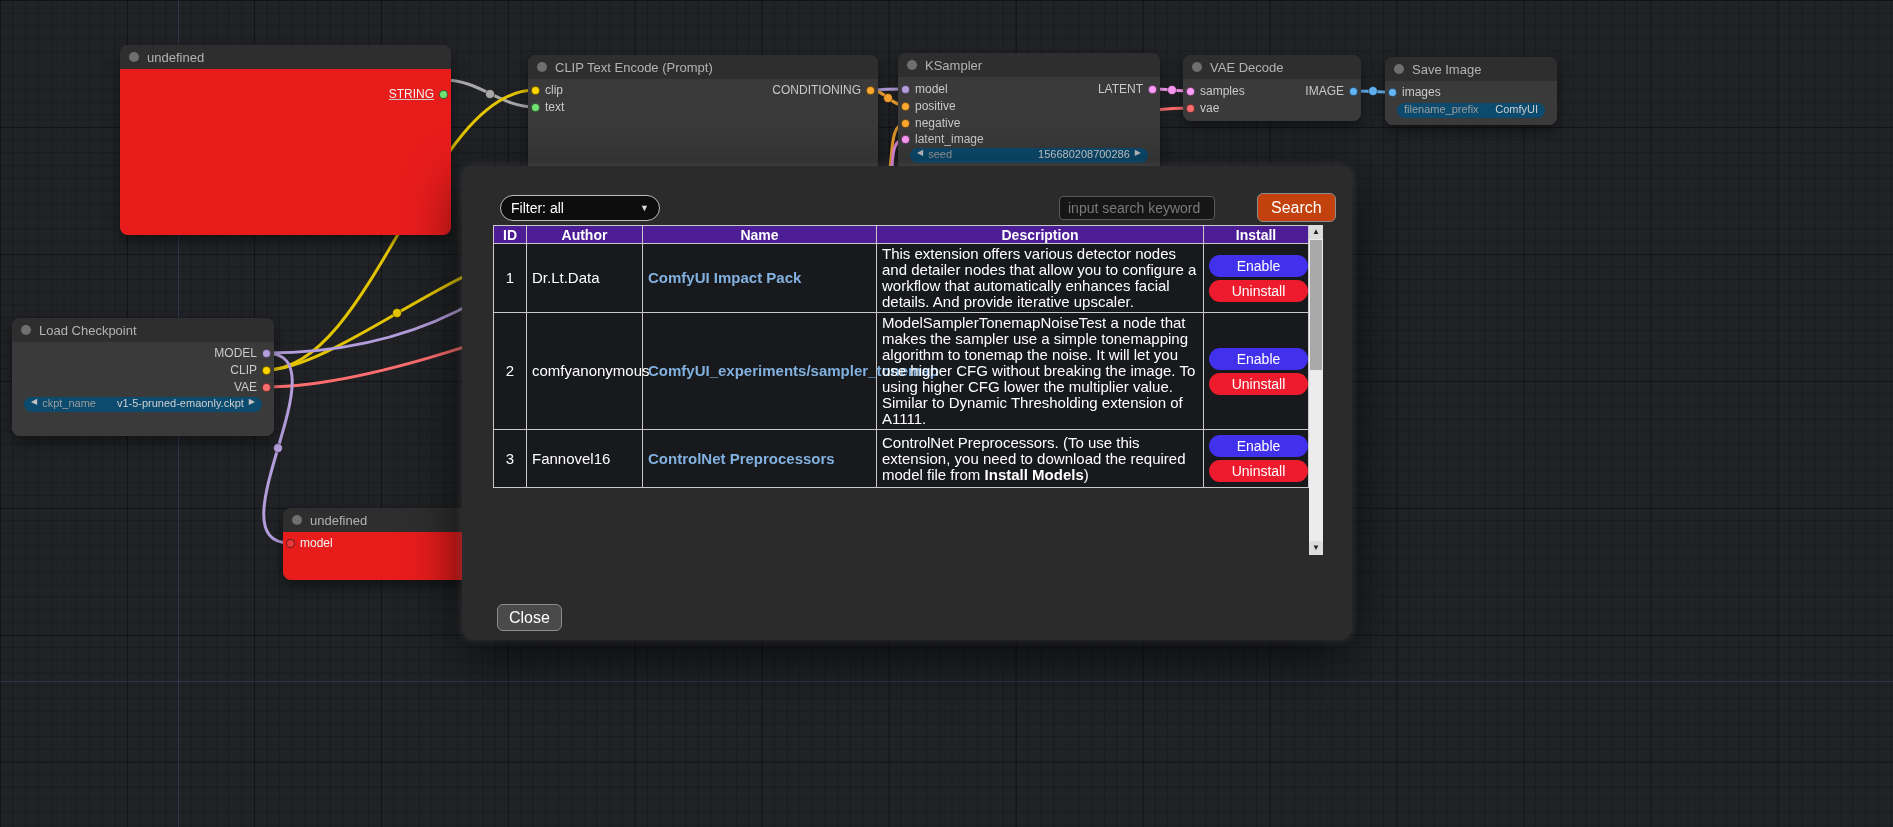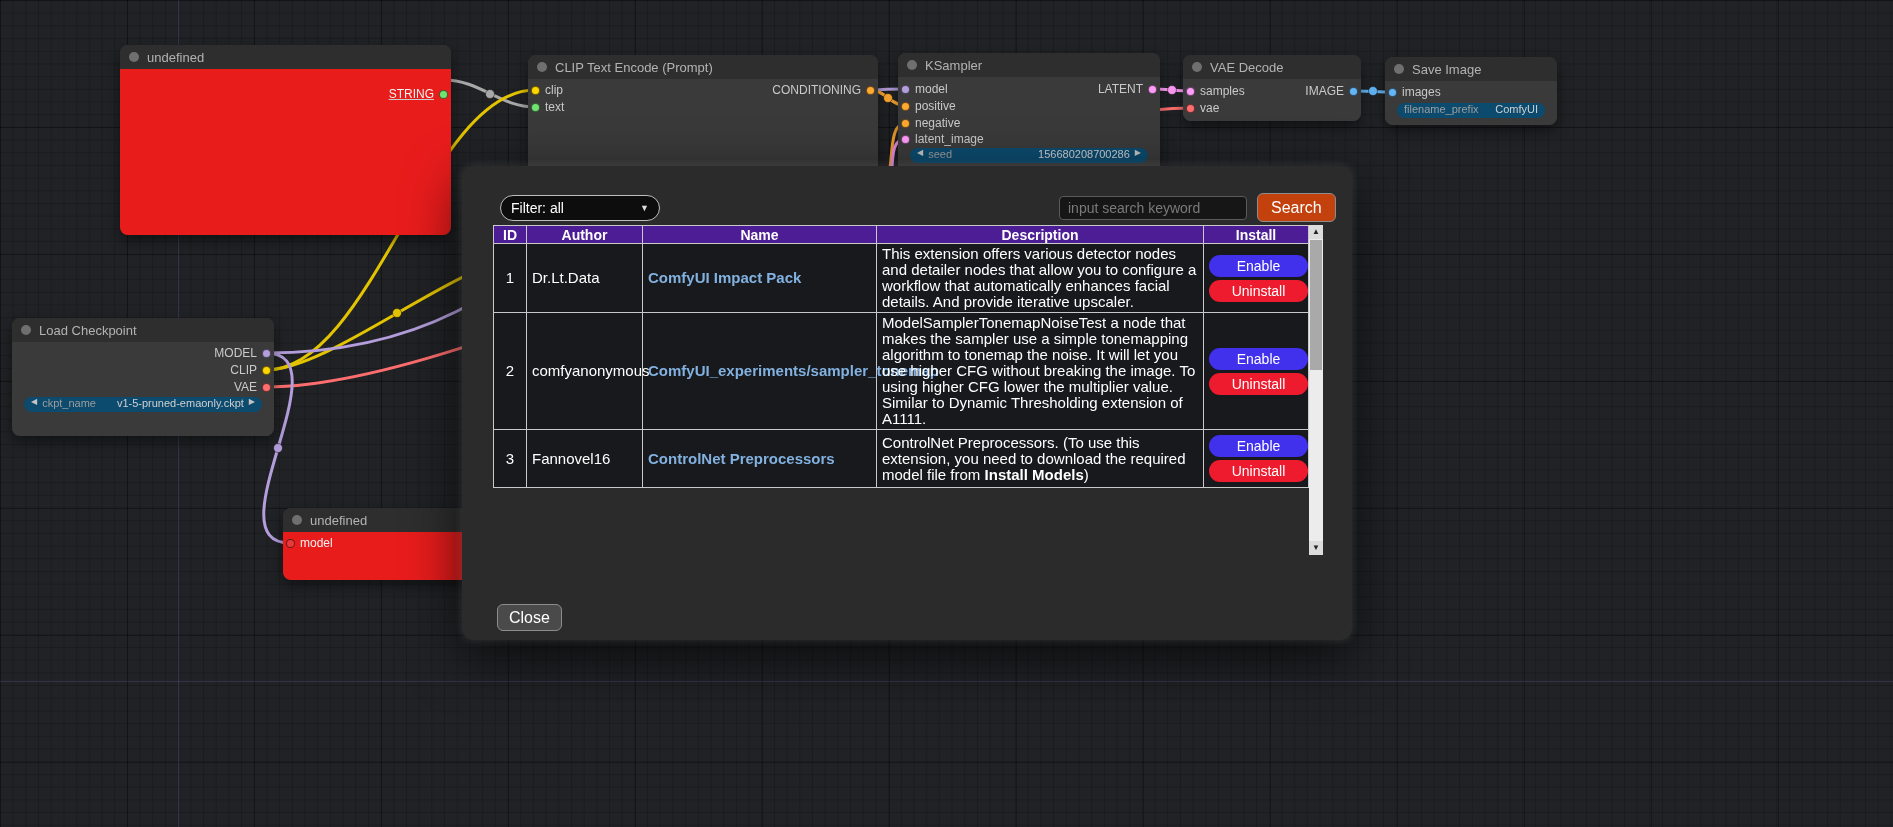--- a/index.html
+++ b/index.html
@@ -71,21 +71,21 @@
     box-shadow: 0 0 10px rgba(255,255,255,.14), 0 16px 55px rgba(0,0,0,.7);
   }
   .filter-select {
     position:absolute; left:38px; top:29px; width:160px; height:26px;
     background:#0d0d0d; color:#fff; border:1px solid #bdbdbd; border-radius:13px;
     font-size:14px; padding:0 10px; display:flex; align-items:center; justify-content:space-between;
     cursor:pointer;
   }
   .filter-select .caret { font-size:9px; color:#ddd; }
   .search-input {
-    position:absolute; left:597px; top:30px; width:188px; height:24px;
+    position:absolute; left:597px; top:30px; width:156px; height:24px;
     background:#161616; border:1px solid #5a5a5a; border-radius:4px;
     color:#ddd; font-size:14px; padding:0 8px; font-family:"Liberation Sans",sans-serif;
   }
   .search-input::placeholder { color:#7a7a7a; }
   .btn-gray {
     background:#c2410c; border:1px solid #8d8d8d; border-radius:6px;
     color:#fff; font-size:16px; font-family:"Liberation Sans",sans-serif; cursor:pointer;
   }
   .search-btn { position:absolute; left:795px; top:27px; height:29px; padding:0 13px; }
   .close-btn  { position:absolute; left:35px; top:438px; height:27px; padding:0 11px; background:#4a4a4a; }

